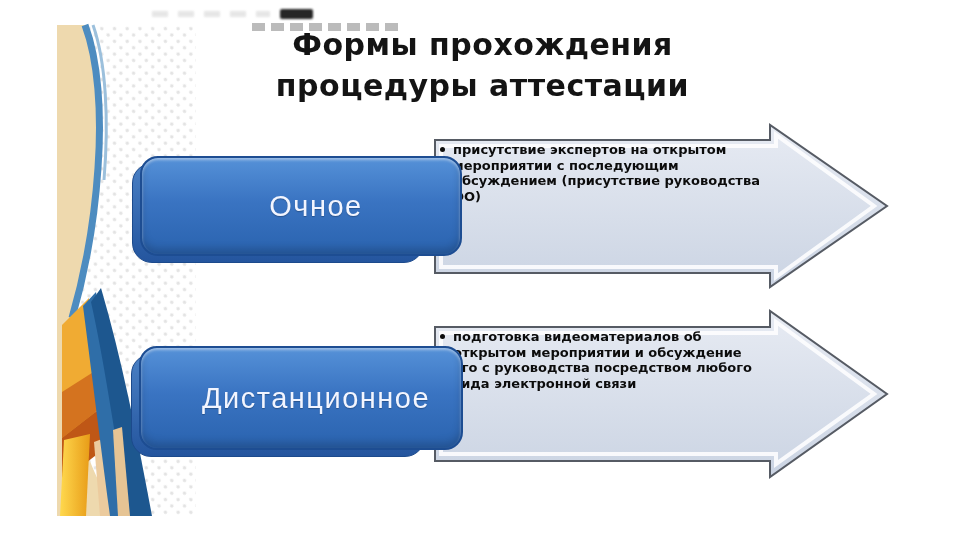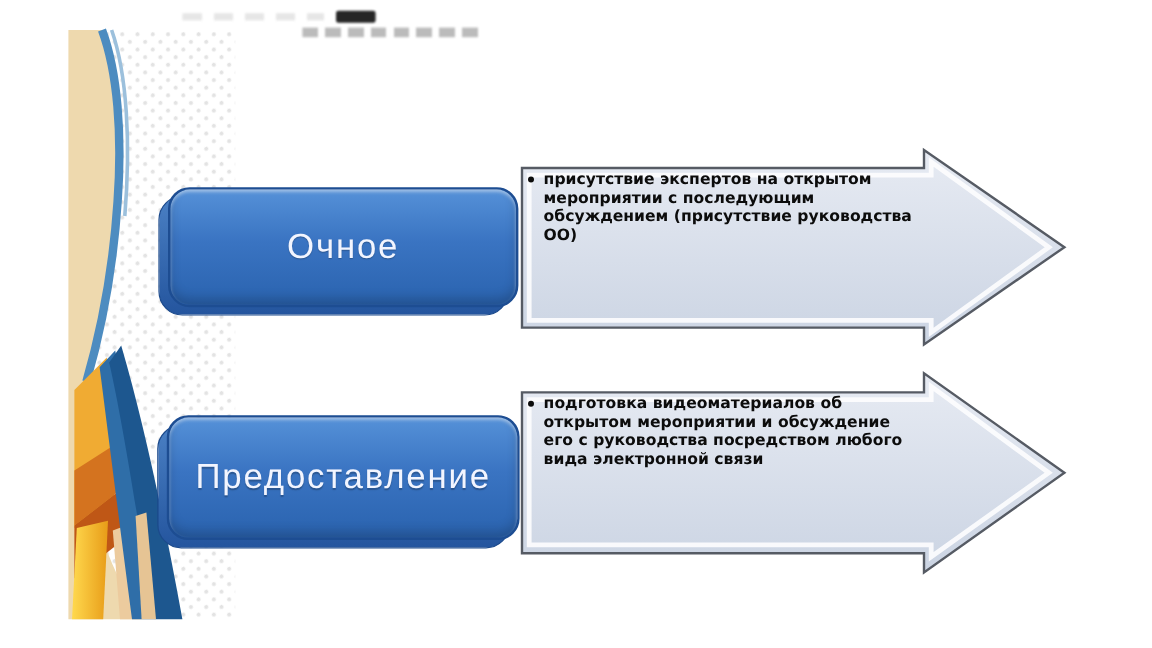--- a/index.html
+++ b/index.html
@@ -28,21 +28,21 @@
   
   .form-shape{position:absolute;}
   .shape-back{position:absolute;border-radius:20px;
     background:linear-gradient(180deg,#4a80c4 0%,#24559e 100%);
     border:1px solid #1c4a8c;}
   .shape-front{position:absolute;border-radius:18px;
     border:2px solid #1d4d92;
     background:linear-gradient(180deg,#5document591d8 0%,#3a74c2 45%,#2a63af 100%);
     background:linear-gradient(180deg,#5591d8 0%,#3a74c2 45%,#2a63af 100%);
     box-shadow:inset 0 2px 3px rgba(255,255,255,.45), inset 0 -5px 9px rgba(0,0,0,.18);
-    display:flex;align-items:center;justify-content:center;}
+    display:flex;align-items:center;justify-content:center;padding-left:30px;}
   .shape-label{color:#f2f5ff;font-family:"Liberation Sans",sans-serif;
     font-size:29px;letter-spacing:1.5px;text-shadow:0 1px 1px rgba(0,0,0,.25);}
   #shape1 .shape-back{left:0;top:7px;width:290px;height:98px;}
   #shape1 .shape-front{left:8px;top:0;width:288px;height:96px;}
   #shape2 .shape-back{left:0;top:8px;width:292px;height:101px;}
   #shape2 .shape-front{left:8px;top:0;width:290px;height:100px;}
   
   .arrow-svg{position:absolute;left:430px;width:470px;}
   .arrow-text{
     position:absolute;left:440px;width:326px;
@@ -80,20 +80,24 @@
     <polygon points="94,442 110,436 118,516 100,516" fill="#eccb9e"></polygon>
     <path d="M96,292 C108,350 118,430 128,516 L110,516 C100,440 90,360 83,306 Z" fill="#2f6ea8"></path>
     <path d="M101,288 C122,360 138,440 152,516 L128,516 C116,440 103,355 91,302 Z" fill="#1d578f"></path>
     <path d="M113,430 L122,427 L130,516 L118,516 Z" fill="#e6c494"></path>
   </svg>
 
   <div class="artifact-smear"></div>
   <div class="artifact-blob"></div>
   <div class="artifact-textline"></div>
 
+  <div class="title">
+    <div>Формы прохождения</div>
+    <div>процедуры аттестации</div>
+  </div>
 
   <svg class="arrow-svg" style="top:118px;height:180px" viewBox="0 0 470 180" xmlns="http://www.w3.org/2000/svg">
     <defs>
       <linearGradient id="arrowFill" x1="0" y1="0" x2="0" y2="1">
         <stop offset="0" stop-color="#e7ebf3"></stop>
           <stop offset="1" stop-color="#cbd4e3"></stop>
       </linearGradient>
     </defs>
     <polygon points="5,22 340,22 340,7 457,88 340,169 340,155 5,155" fill="url(#arrowFill)" stroke="#565b64" stroke-width="2"></polygon>
     <polygon points="11,28 346,28 346,17 444,88 346,159 346,149 11,149" fill="none" stroke="#fdfdfe" stroke-width="4" opacity="0.9"></polygon>
@@ -123,17 +127,17 @@
   <div class="form-shape" id="shape1" style="left:132px;top:156px;width:300px;height:106px">
     <div class="shape-back"></div>
     <div class="shape-front">
       <span class="shape-label">Очное</span>
     </div>
   </div>
 
   <div class="form-shape" id="shape2" style="left:131px;top:346px;width:302px;height:112px">
     <div class="shape-back"></div>
     <div class="shape-front">
-      <span class="shape-label">Предоставление</span>
+      <span class="shape-label">Дистанционное</span>
     </div>
   </div>
 
 </div>
 
 </body></html>

